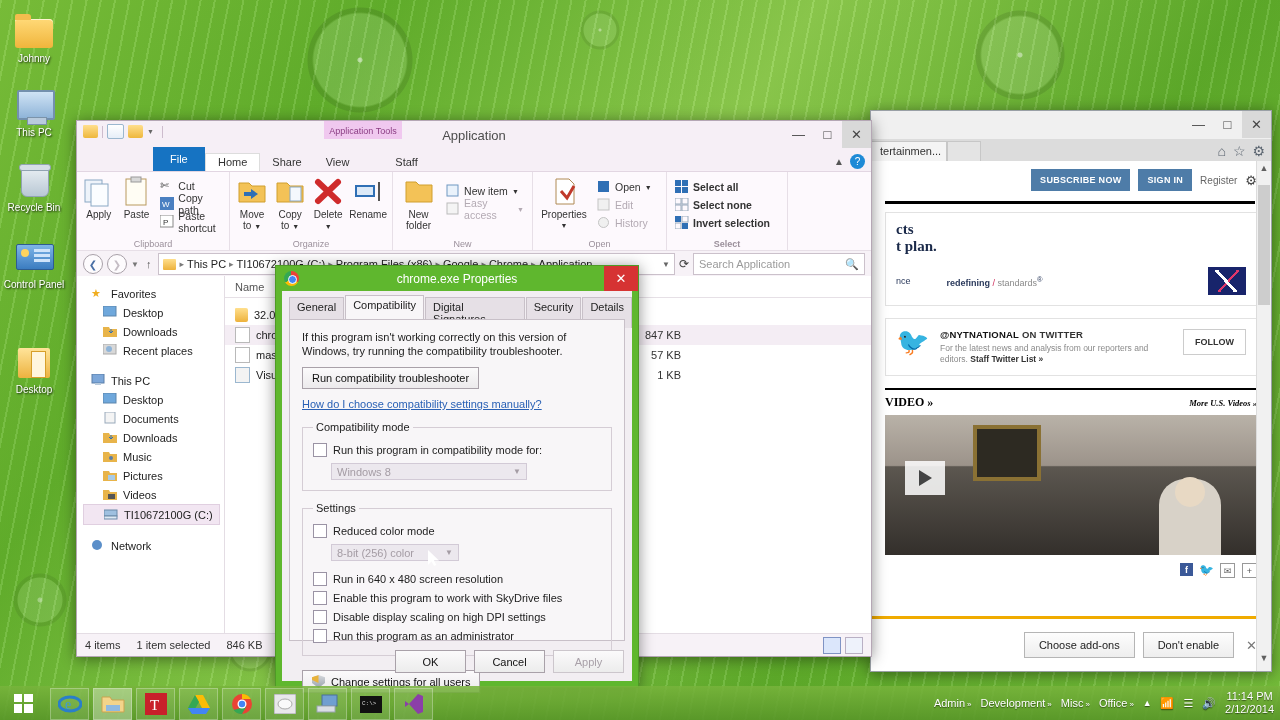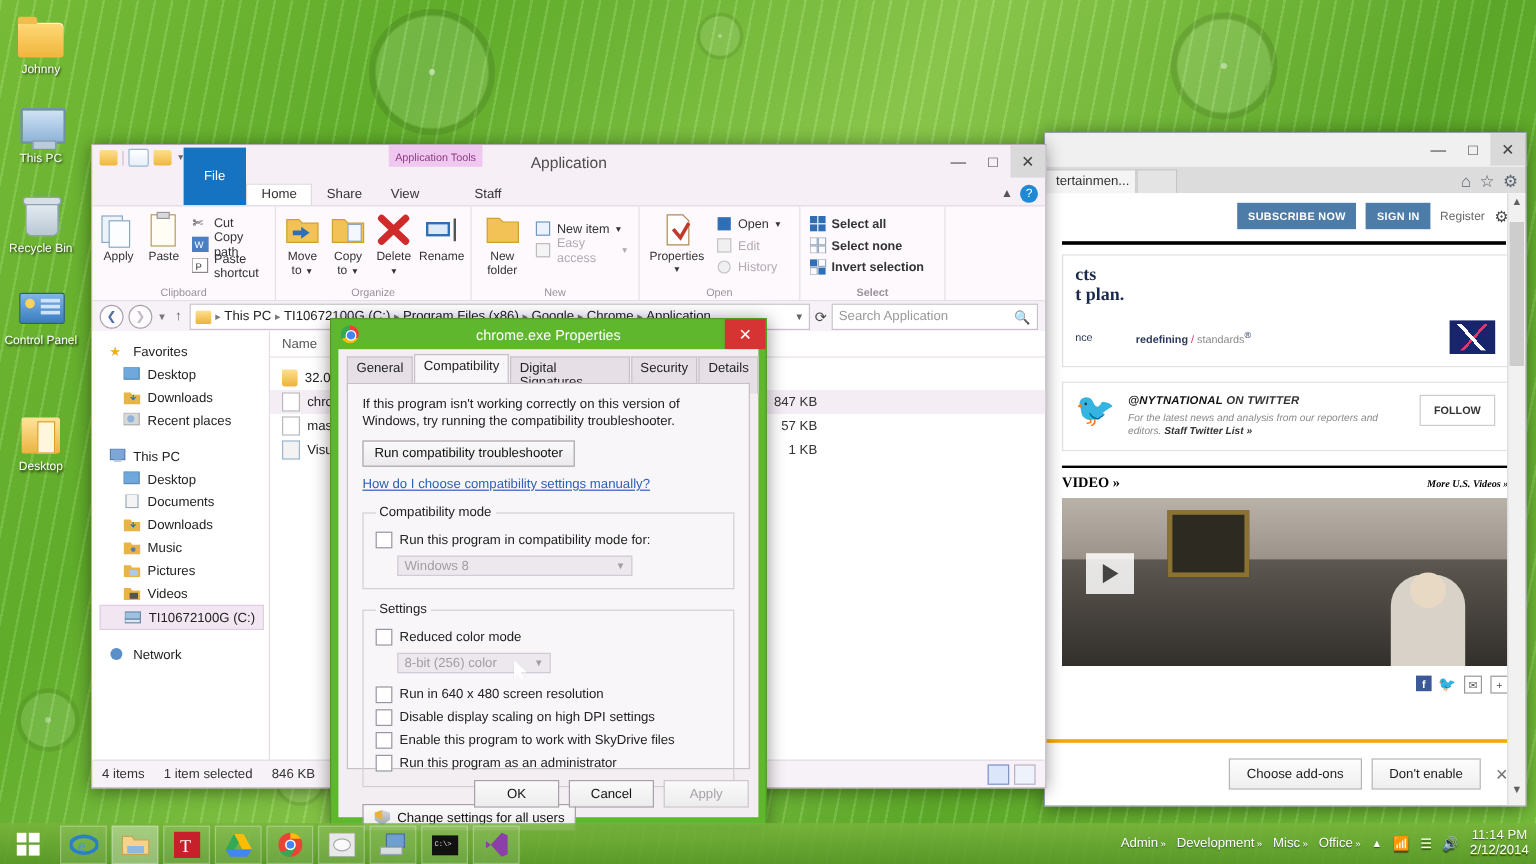--- a/index.html
+++ b/index.html
@@ -105,21 +105,21 @@
   .exp-title{height:31px;background:#f6eff6;position:relative;}
   .exp-title .t{position:absolute;left:0;right:0;top:7px;text-align:center;font-size:13px;color:#4d4d4d;}
   .apptools{position:absolute;left:247px;top:0;width:78px;height:18px;background:#f0c8ef;color:#8a3c83;
     font-size:9px;text-align:center;padding-top:5px;box-sizing:border-box;}
   .qat{position:absolute;left:6px;top:3px;display:flex;align-items:center;gap:4px;}
   .qat .ic{width:15px;height:13px;background:linear-gradient(#ffdf8d,#eeb73c);border-radius:1px 2px 2px 2px;}
   .qat .sep{width:1px;height:12px;background:#cdbccd;}
   .qat .caret{font-size:7px;color:#666;}
   .ribbon-tabs{height:19px;background:#f6eff6;display:flex;align-items:flex-end;padding-left:76px;position:relative;}
   .rtab{font-size:11px;color:#333;padding:2px 12px 3px;}
-  .rtab.file{position:absolute;left:76px;bottom:0;background:#1673c2;color:#fff;padding:18px 17px;}
+  .rtab.file{position:absolute;left:76px;bottom:0;background:#1673c2;color:#fff;padding:6px 17px;}
   .rtab.sel{background:#fff;border:1px solid #ddd;border-bottom:none;}
   .rtab.manage{margin-left:22px;}
   .ribbon{height:78px;background:#fdf9fd;border-top:1px solid #e2d6e2;display:flex;position:relative;}
   .rgroup{border-right:1px solid #e7dfe7;display:flex;flex-direction:column;padding:4px 5px 0;position:relative;}
   .rgroup .glabel{position:absolute;bottom:1px;left:0;right:0;text-align:center;font-size:9px;color:#9b909b;}
   .rrow{display:flex;gap:4px;}
   .bigbtn{width:46px;text-align:center;font-size:10px;color:#333;line-height:11px;}
   .bigbtn .g{height:31px;margin-bottom:2px;position:relative;}
   .smallbtn{display:flex;align-items:center;gap:4px;font-size:10.5px;color:#333;height:18px;padding:0 3px;}
   .smallbtn.dim{color:#b3aab3;}
@@ -282,21 +282,21 @@
         <span>nce</span>
         <span style="margin-left:26px;"><b>redefining</b>
         <span style="color:#d0325f;">/</span>
         <span style="color:#8a8a8a;">standards</span><sup>®</sup></span>
         <span class="axa"></span>
       </div>
     </div>
 
     <div class="tw-box">
       <div class="tw-bird">🐦</div>
-      <div style="flex:1;font-style:italic;">
+      <div style="flex:1;">
         <div class="tw-h">
           <b>@NYTNATIONAL</b><span> ON TWITTER</span>
         </div>
         <div class="tw-p">
           <span>For the latest news and analysis from our reporters and editors.</span>
           <b>Staff Twitter List »</b>
         </div>
       </div>
       <div class="btn-follow">FOLLOW</div>
     </div>
@@ -768,25 +768,25 @@
           <span>8-bit (256) color</span>
           <span class="cv">▼</span>
         </div>
         <div style="height:8px;"></div>
         <div class="ckrow">
           <span class="ckbox"></span>
           <span>Run in 640 x 480 screen resolution</span>
         </div>
         <div class="ckrow">
           <span class="ckbox"></span>
-          <span>Disable display scaling on high DPI settings</span>
+          <span>Enable this program to work with SkyDrive files</span>
         </div>
         <div class="ckrow">
           <span class="ckbox"></span>
-          <span>Enable this program to work with SkyDrive files</span>
+          <span>Disable display scaling on high DPI settings</span>
         </div>
         <div class="ckrow">
           <span class="ckbox"></span>
           <span>Run this program as an administrator</span>
         </div>
       </fieldset>
 
       <div class="shieldbtn btn-std">
         <span class="shield"></span>
         <span>Change settings for all users</span>

